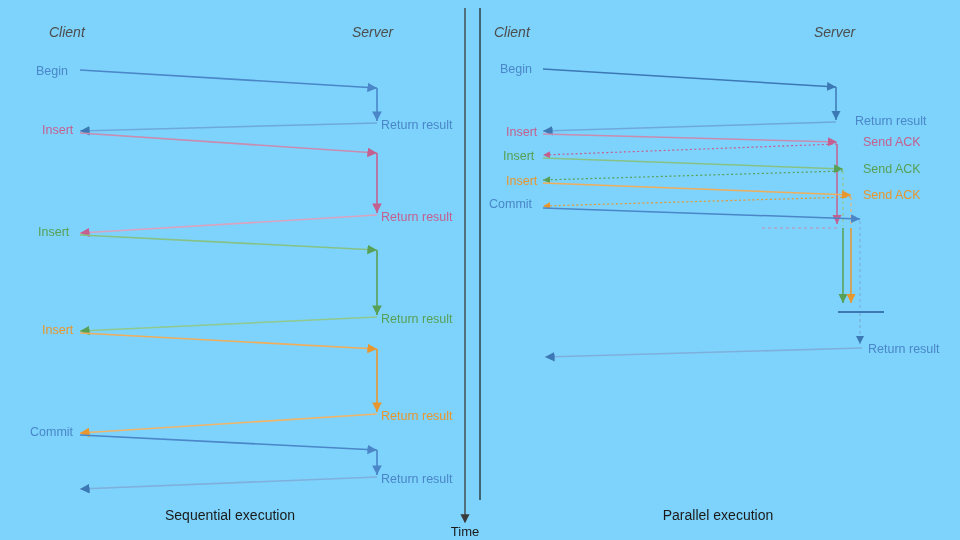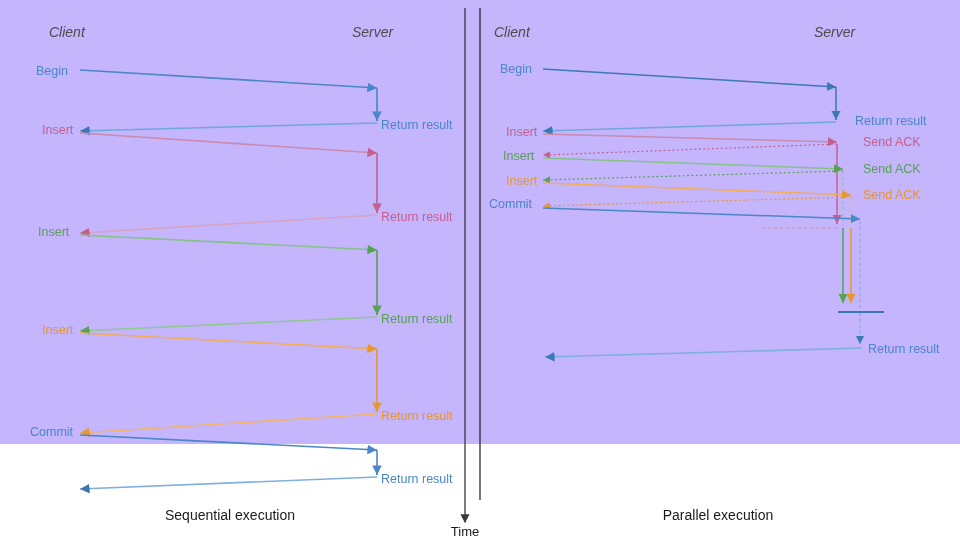--- a/index.html
+++ b/index.html
@@ -9,22 +9,22 @@
   }
   body {
     width: 960px;
     height: 540px;
     overflow: hidden;
     font-family: "Liberation Sans", sans-serif;
   }
   #stage {
     position: relative;
     width: 960px;
-    height: 444px;
-    background: #c4b5fd;
+    height: 540px;
+    background: #7dd3fc;
   }
   svg.diagram {
     position: absolute;
     left: 0;
     top: 0;
     width: 960px;
     height: 540px;
   }
   text {
     font-family: "Liberation Sans", sans-serif;

